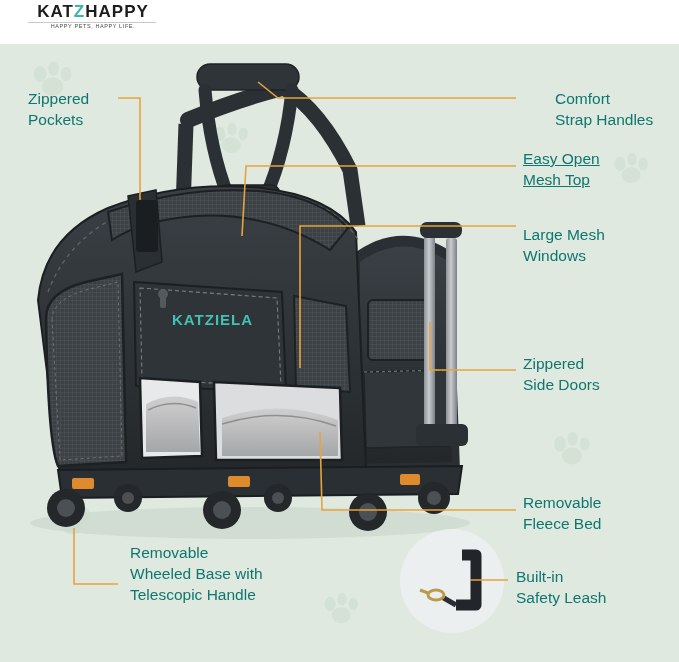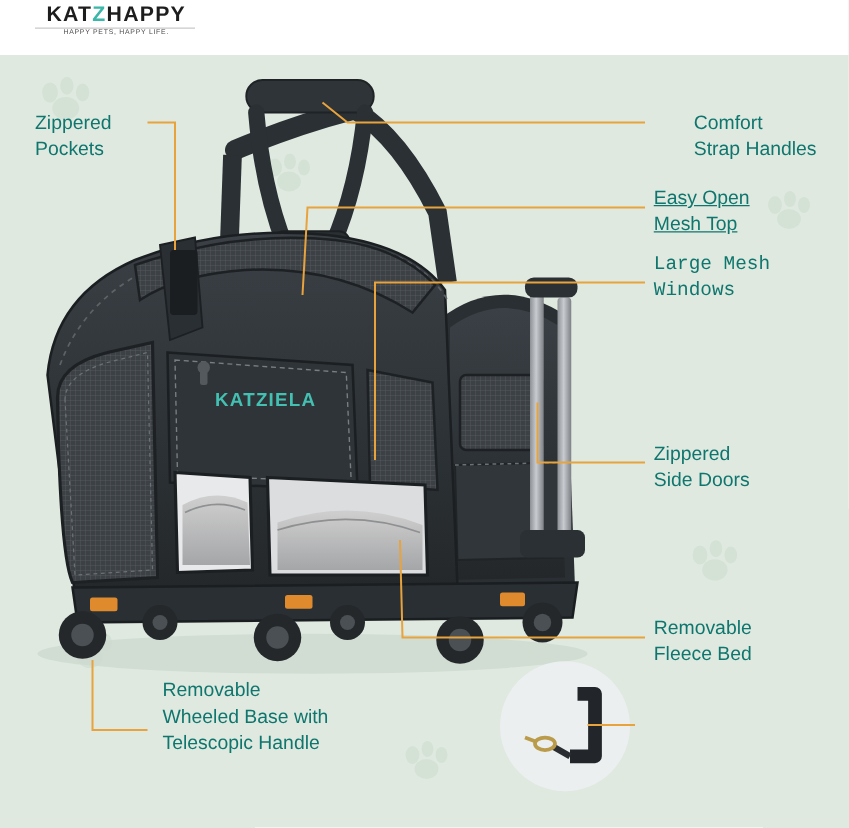--- a/index.html
+++ b/index.html
@@ -305,23 +305,25 @@
     </div>
     <div id="brand-rule"></div>
   </div>
 
   <div class="label" style="left:28px; top:88px;">Zippered
 Pockets</div>
   <div class="label" style="left:523px; top:88px;margin-left:32px;">Comfort
 Strap Handles</div>
   <div class="label" style="left:523px; top:148px;text-decoration:underline;">Easy Open
 Mesh Top</div>
-  <div class="label" style="left:523px; top:201px;font-family:Liberation Mono, monospace;">Large Mesh
+  <div class="label" style="left:523px; top:224px;">Large Mesh
 Windows</div>
   <div class="label" style="left:523px; top:353px;">Zippered
 Side Doors</div>
   <div class="label" style="left:523px; top:492px;">Removable
 Fleece Bed</div>
+  <div class="label" style="left:516px; top:566px;">Built-in
+Safety Leash</div>
   <div class="label" style="left:130px; top:542px;">Removable
 Wheeled Base with
 Telescopic Handle</div>
 
 </div>
 
 </body></html>

